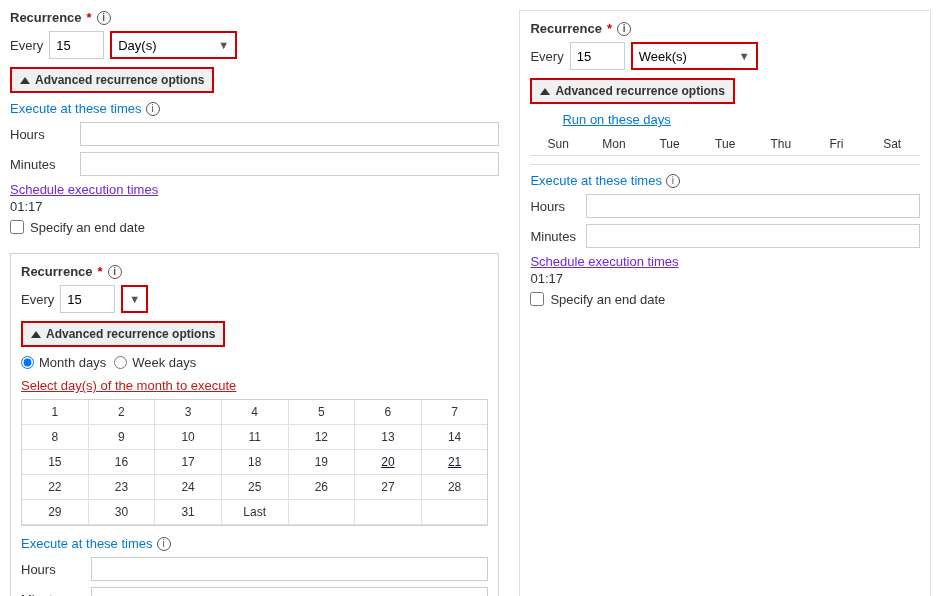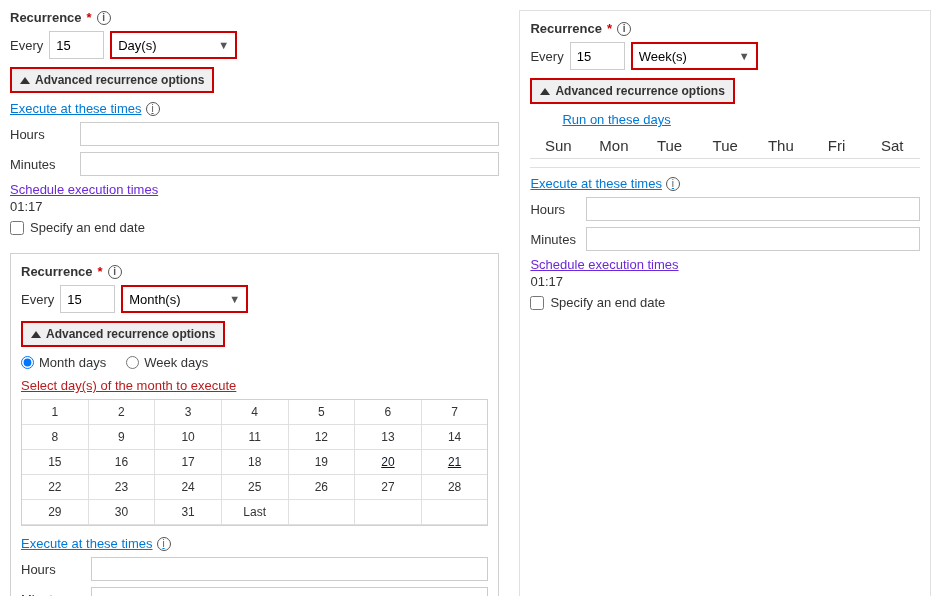--- a/index.html
+++ b/index.html
@@ -101,21 +101,20 @@
       width: fit-content;
     }
     .triangle-up {
       width: 0; height: 0;
       border-left: 5px solid transparent;
       border-right: 5px solid transparent;
       border-bottom: 7px solid #333;
     }
     .execute-link {
       color: #0078d4;
-      text-decoration: underline;
       cursor: pointer;
       font-size: 13px;
       display: flex;
       align-items: center;
       gap: 4px;
       margin-bottom: 6px;
     }
     .field-row {
       display: flex;
       align-items: center;
@@ -140,38 +139,38 @@
       font-size: 13px;
       margin-bottom: 2px;
     }
     .time-value {
       font-size: 13px;
       margin-bottom: 6px;
       padding-left: 0;
     }
     .end-date-row {
       display: flex;
-      align-items: center;
+      align-items: flex-start;
       gap: 6px;
       font-size: 13px;
     }
     .checkbox-input {
       width: 14px;
       height: 14px;
       cursor: pointer;
     }
     
     .month-section {
       border: 1px solid #d0d0d0;
       padding: 10px;
       margin-top: 10px;
     }
     .radio-row {
       display: flex;
-      gap: 20px;
+      gap: 8px;
       margin-bottom: 8px;
     }
     .radio-label {
       display: flex;
       align-items: center;
       gap: 5px;
       cursor: pointer;
       font-size: 13px;
     }
     .select-days-link {
@@ -215,21 +214,21 @@
     }
     .days-row {
       display: flex;
       gap: 0;
       margin-bottom: 8px;
     }
     .day-cell {
       flex: 1;
       text-align: center;
       padding: 4px 2px;
-      font-size: 15px;
+      font-size: 12px;
       cursor: pointer;
       border-bottom: 1px solid #ddd;
     }
     .divider-line {
       border: none;
       border-top: 1px solid #e0e0e0;
       margin: 8px 0;
     }
     .right-field-input {
       width: 100%;
@@ -302,25 +301,20 @@
     <div class="month-section">
       <div class="recurrence-header">
         <span>Recurrence</span>
         <span class="required-star">*</span>
         <span class="info-icon">i</span>
       </div>
       <div class="recurrence-row">
         <span class="every-label">Every</span>
         <input type="text" class="every-input" value="15" style="">
         <div class="period-select-wrapper">
-          <select>
-            <option>Day(s)</option>
-            <option>Week(s)</option>
-            <option selected="">Month(s)</option>
-          </select>
           <span class="chevron">▼</span>
         </div>
       </div>
       <div class="advanced-toggle">
         <span class="triangle-up"></span>
         <span>Advanced recurrence options</span>
       </div>
       <div class="radio-row">
         <label class="radio-label">
           <input type="radio" name="month-type" checked="" style="">

